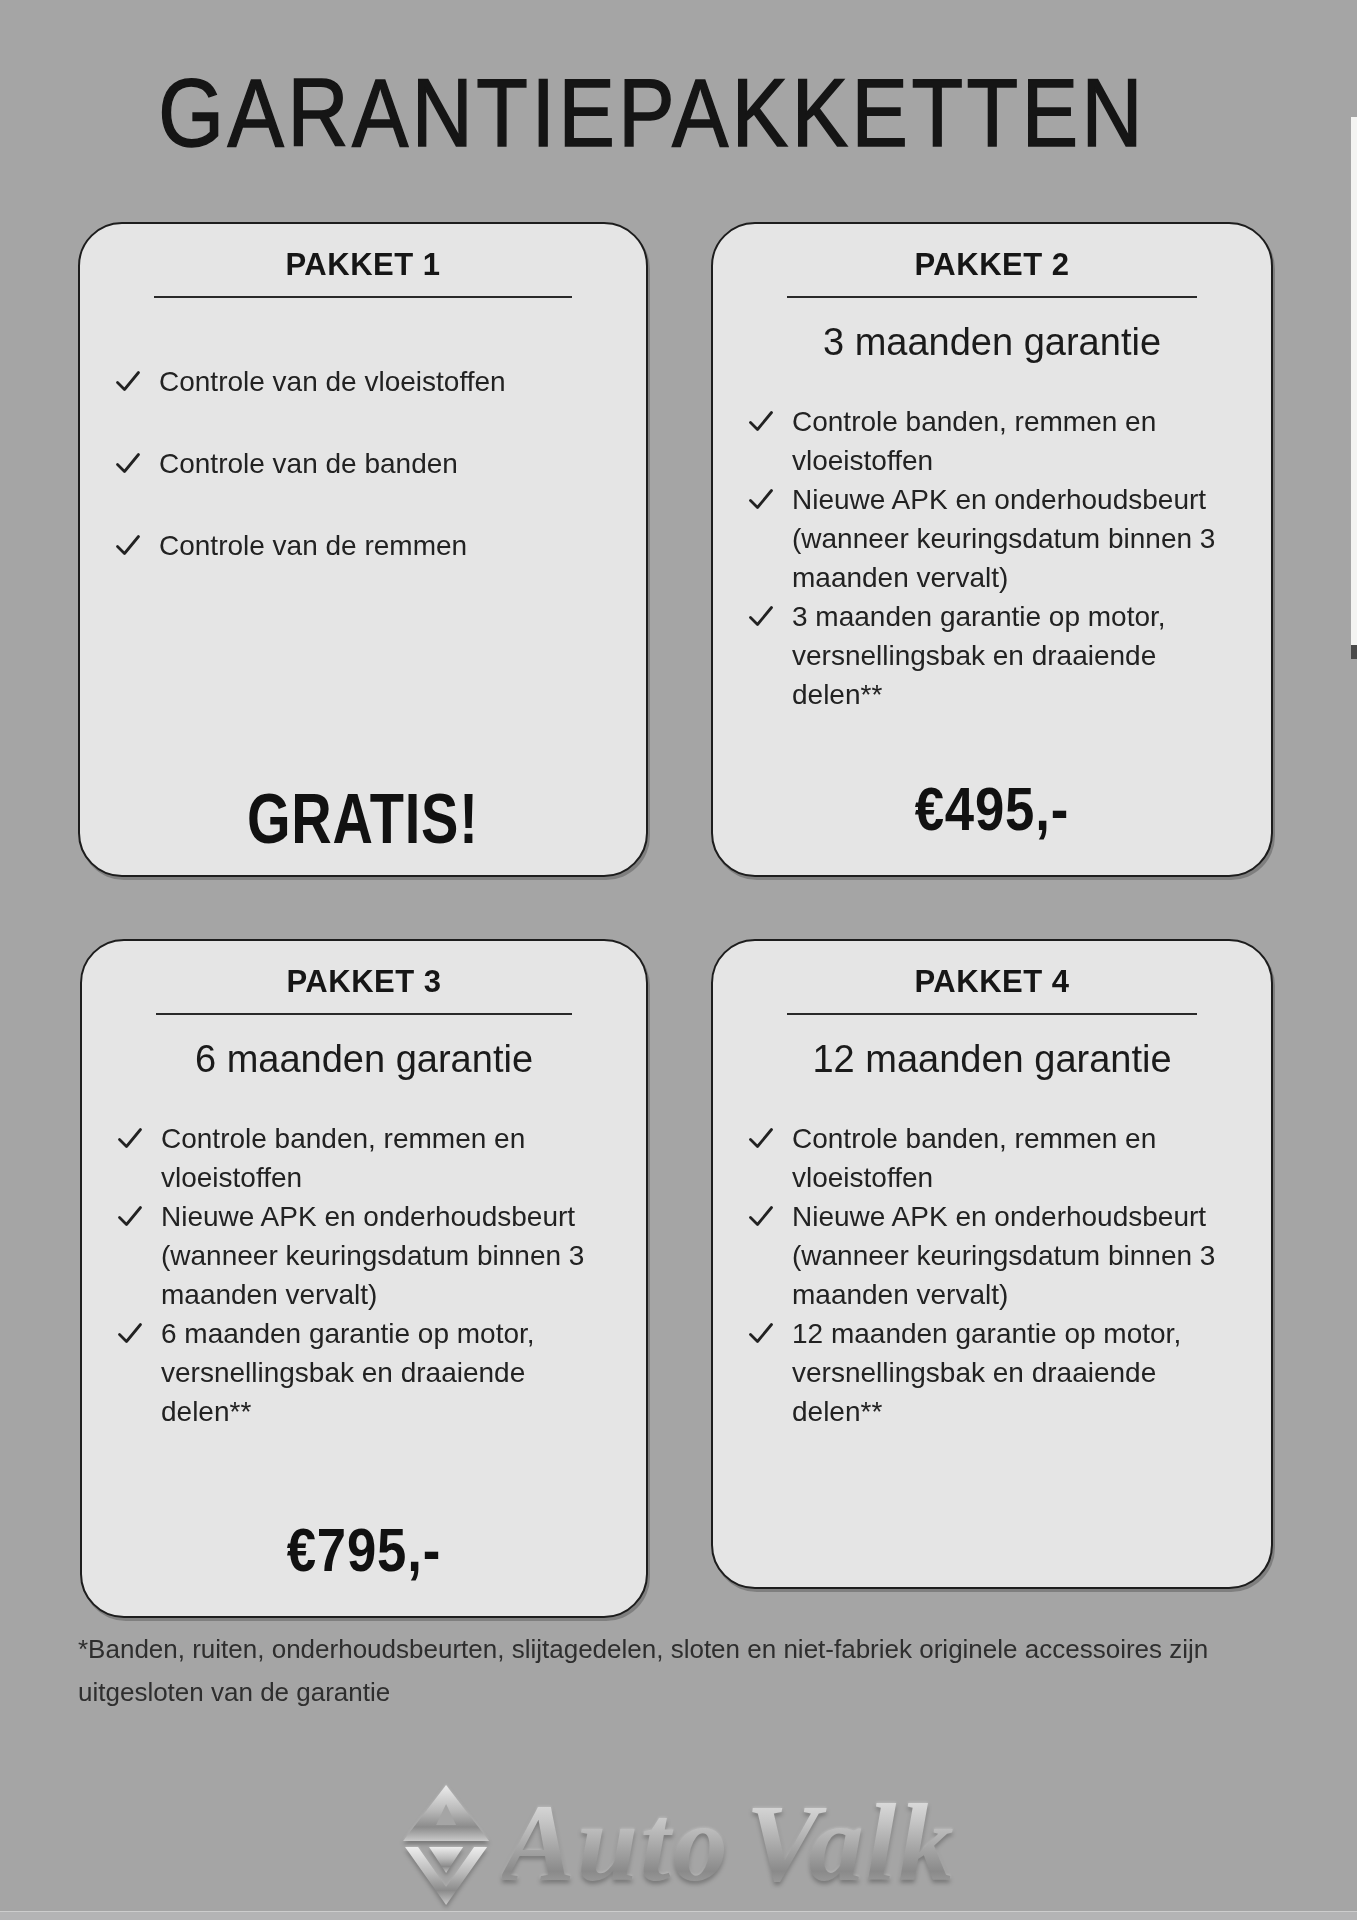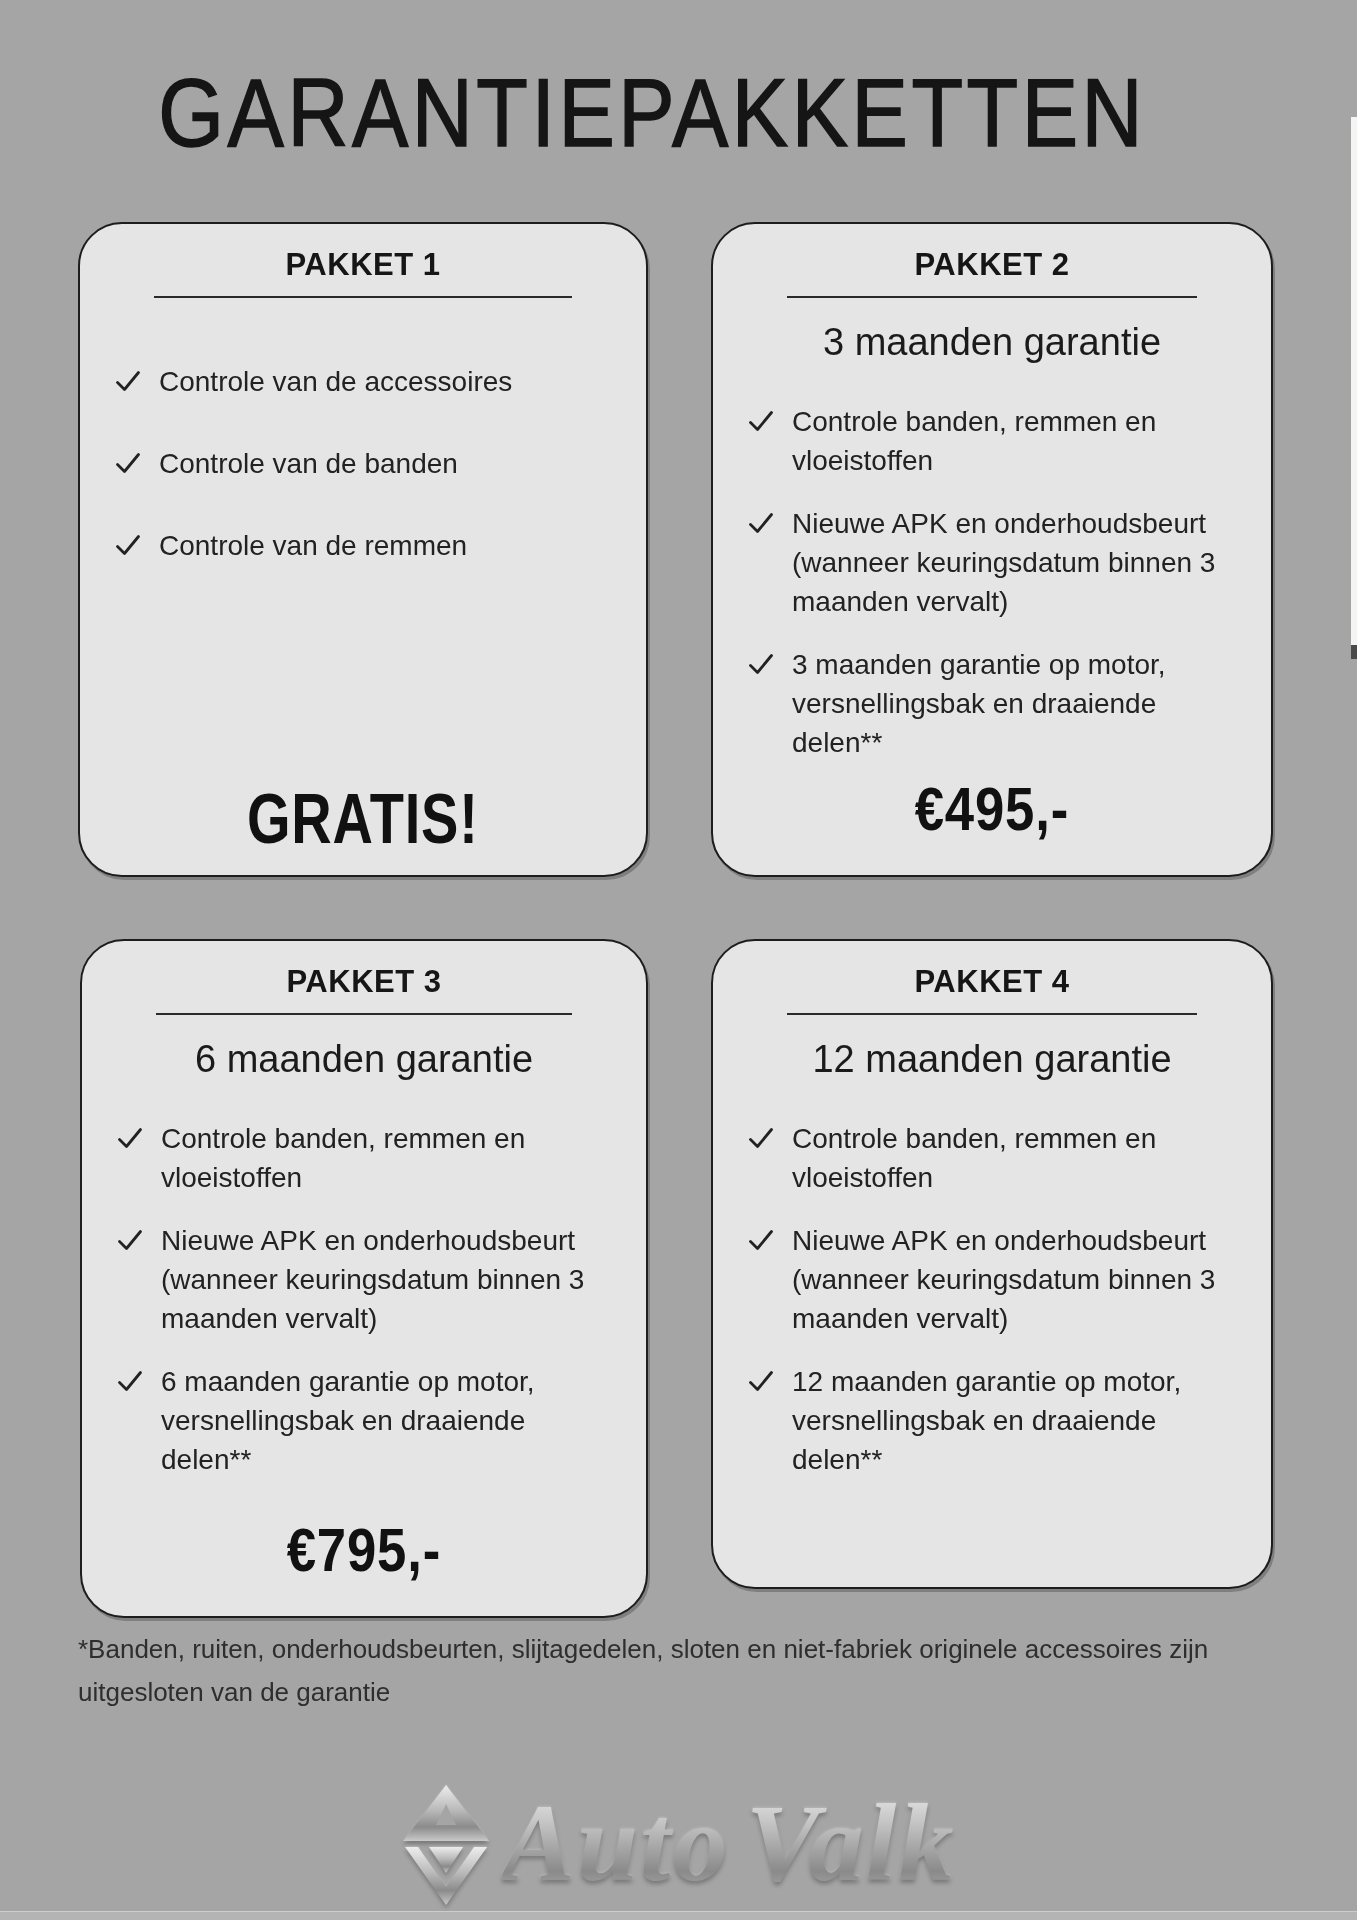--- a/index.html
+++ b/index.html
@@ -22,21 +22,21 @@
   }
   #card1{left:78px;top:222px;width:570px;height:655px}
   #card2{left:711px;top:222px;width:562px;height:655px}
   #card3{left:80px;top:939px;width:568px;height:679px}
   #card4{left:711px;top:939px;width:562px;height:650px}
   .card-title{margin:0;font-size:31px;font-weight:700;line-height:34px;letter-spacing:.5px;color:#161616}
   .card-rule{width:calc(100% - 148px);height:0;border-top:2.5px solid #2a2a2a;margin-top:14px}
   .card-subtitle{margin:20px 0 0;font-size:38px;font-weight:400;line-height:48px;color:#1b1b1b}
   .card-list{
     list-style:none;margin:36px 0 0;padding:0 0 0 34px;width:100%;box-sizing:border-box;
-    display:flex;flex-direction:column;gap:24px;
+    display:flex;flex-direction:column;
   }
   .card--simple .card-list{margin-top:64px;gap:42px}
   .card-item{display:flex;align-items:flex-start;gap:17px}
   .check{flex:0 0 28px;height:28px;margin-top:5px}
   .check svg{width:28px;height:28px;display:block}
   .item-text{font-size:28px;line-height:39px;max-width:424px;color:#222}
   .card--simple .item-text{line-height:40px;max-width:none}
   .price-row{margin-top:auto;margin-bottom:30px}
   .card--simple .price-row{margin-bottom:16px}
   .price{
@@ -76,21 +76,21 @@
 <section class="card card--simple" id="card1">
   <h2 class="card-title">PAKKET 1</h2>
   <div class="card-rule"></div>
   <ul class="card-list">
     <li class="card-item">
       <span class="check">
           <svg viewBox="0 0 28 28">
             <path d="M3.5 15.5 L10.5 22.5 L24.5 5.5" fill="none" stroke="#222" stroke-width="2.8" stroke-linecap="round" stroke-linejoin="round"></path>
           </svg>
         </span>
-      <span class="item-text">Controle van de accessoires</span>
+      <span class="item-text">Controle van de vloeistoffen</span>
     </li>
     <li class="card-item">
       <span class="check">
           <svg viewBox="0 0 28 28">
             <path d="M3.5 15.5 L10.5 22.5 L24.5 5.5" fill="none" stroke="#222" stroke-width="2.8" stroke-linecap="round" stroke-linejoin="round"></path>
           </svg>
         </span>
       <span class="item-text">Controle van de banden</span>
     </li>
     <li class="card-item">

